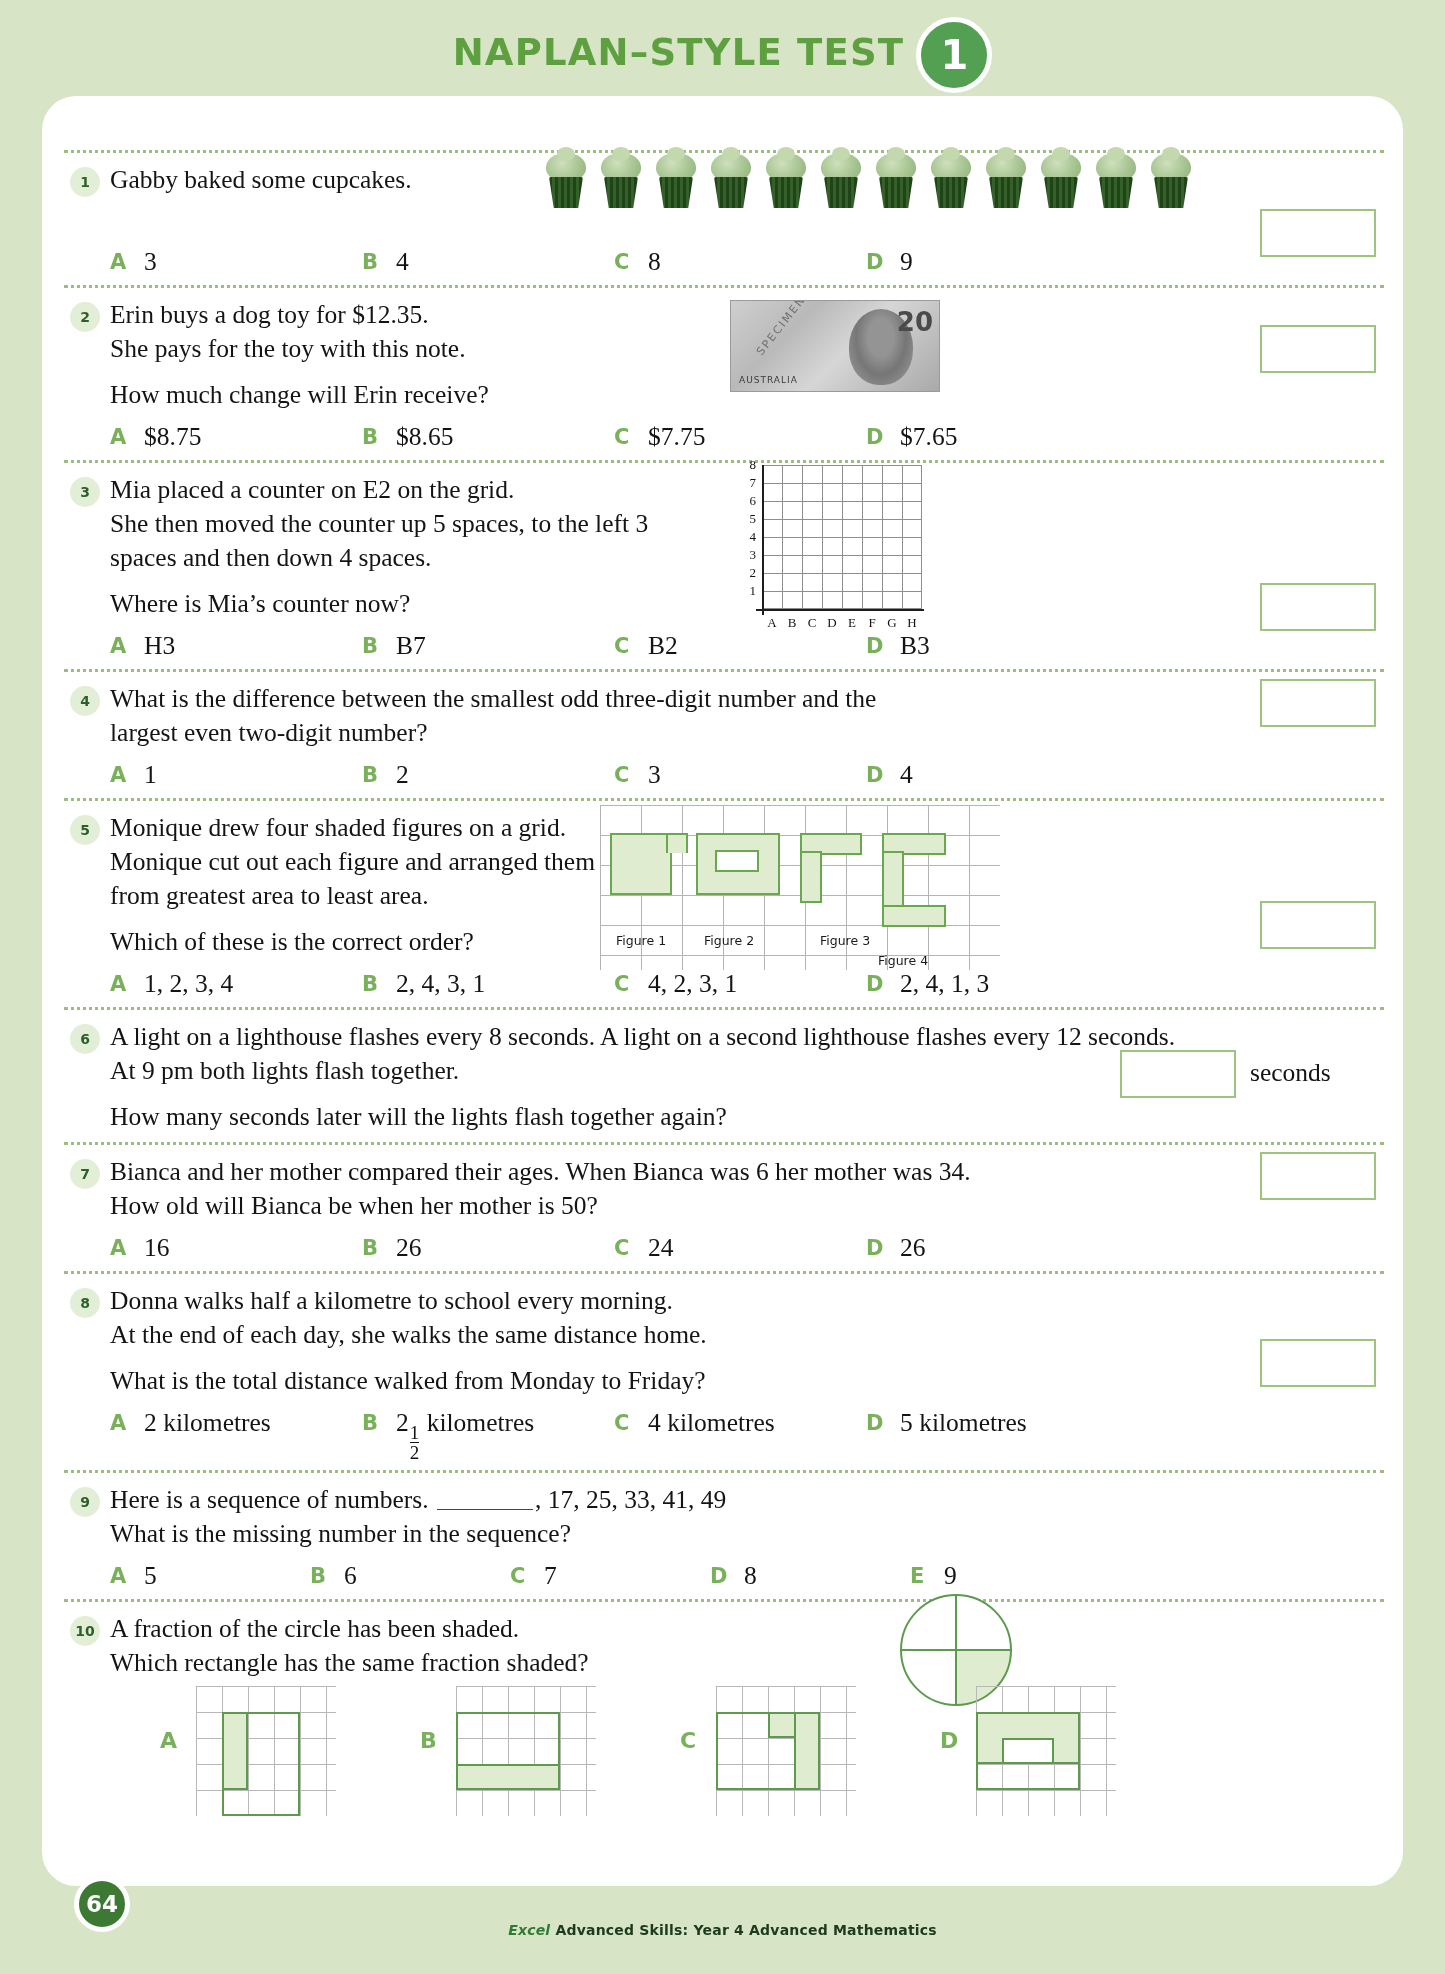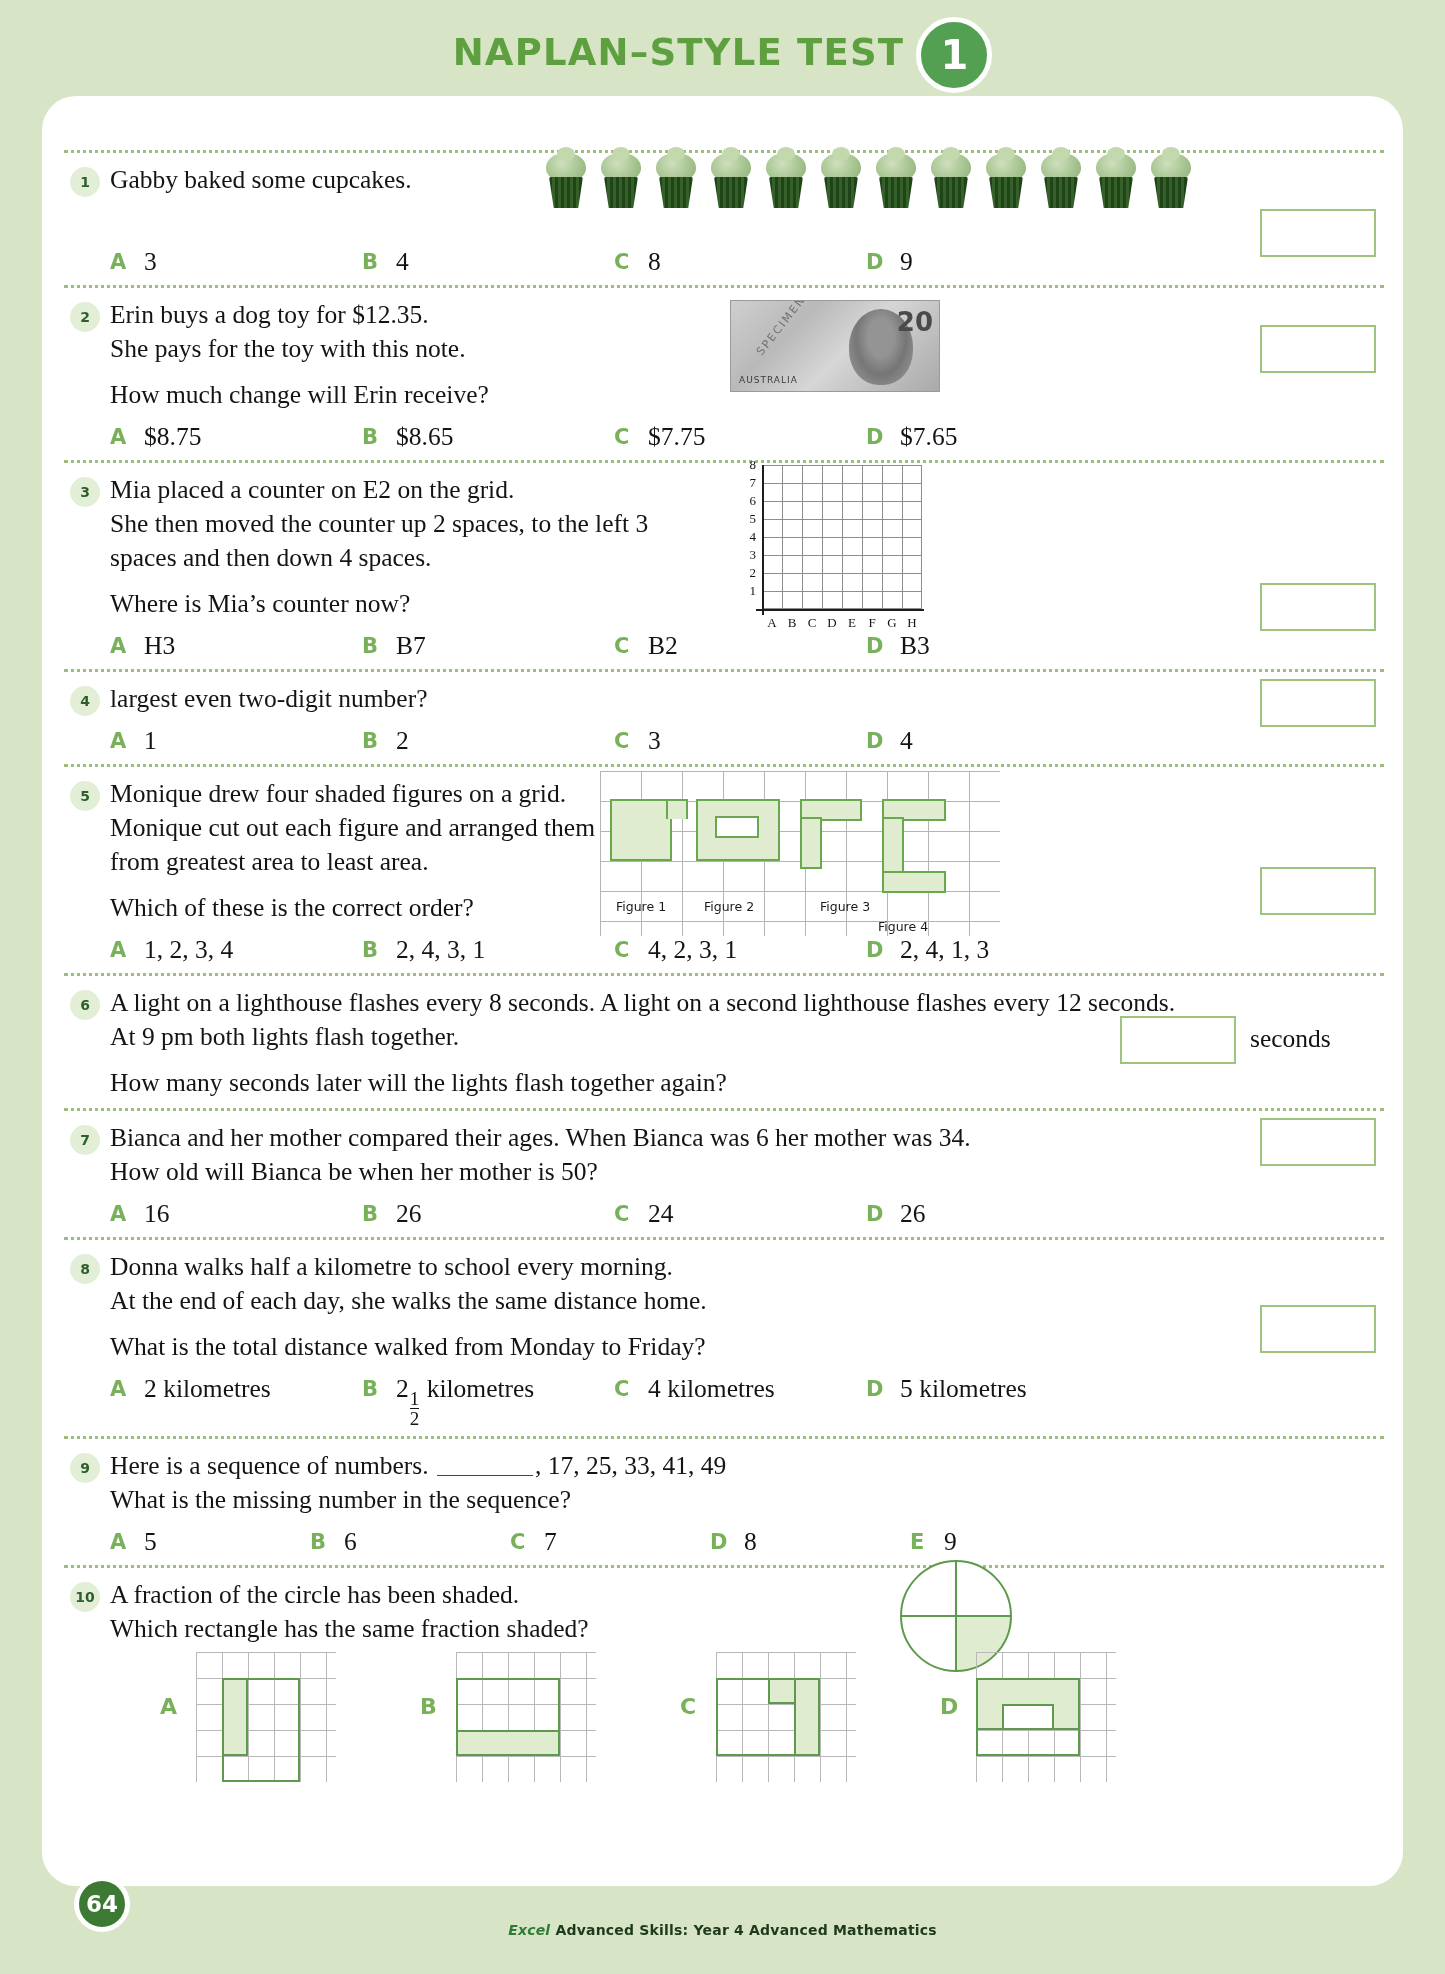--- a/index.html
+++ b/index.html
@@ -392,21 +392,21 @@
           </div>
       </div>
       <div class="answer-box" style="left:1150px; top:27px;"></div>
     </div>
   </div>
 
   <div class="q">
     <div class="qnum">3</div>
     <div class="qbody">
       <div class="line">Mia placed a counter on E2 on the grid.</div>
-      <div class="line">She then moved the counter up 2 spaces, to the left 3</div>
+      <div class="line">She then moved the counter up 5 spaces, to the left 3</div>
       <div class="line">spaces and then down 4 spaces.</div>
       <div class="gap"></div>
       <div class="line">Where is Mia’s counter now?</div>
 
       <div class="mia-grid">
         <div class="mg-wrap">
           <div class="mg-cells"></div>
           <div class="mg-axisY"></div>
           <div class="mg-axisX"></div>
           <div class="mg-ylab" style="top:-8px">8</div>
@@ -446,20 +446,21 @@
             <span>B3</span>
           </div>
       </div>
       <div class="answer-box" style="left:1150px; top:110px;"></div>
     </div>
   </div>
 
   <div class="q">
     <div class="qnum">4</div>
     <div class="qbody">
+      <div class="line">What is the difference between the smallest odd three-digit number and the</div>
       <div class="line">largest even two-digit number?</div>
       <div class="opts four">
         <div class="opt">
             <span class="L">A</span>
             <span>1</span>
           </div>
         <div class="opt">
             <span class="L">B</span>
             <span>2</span>
           </div>

